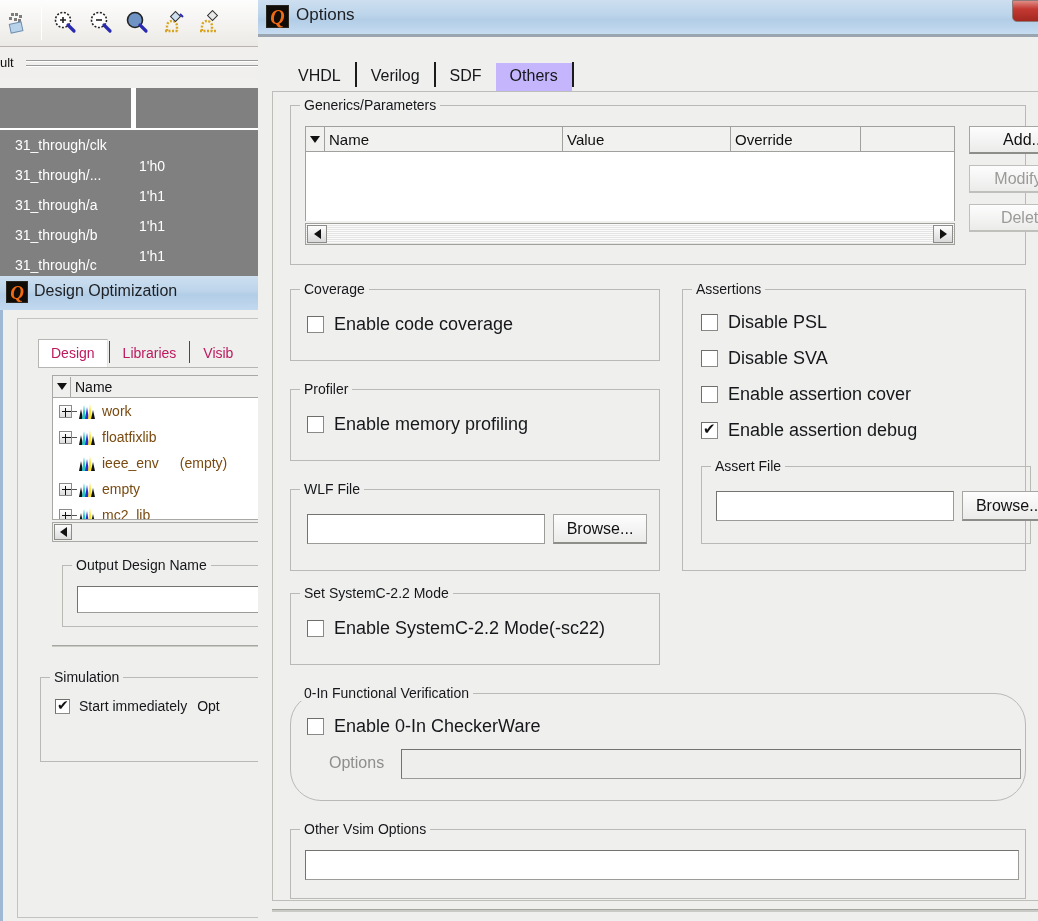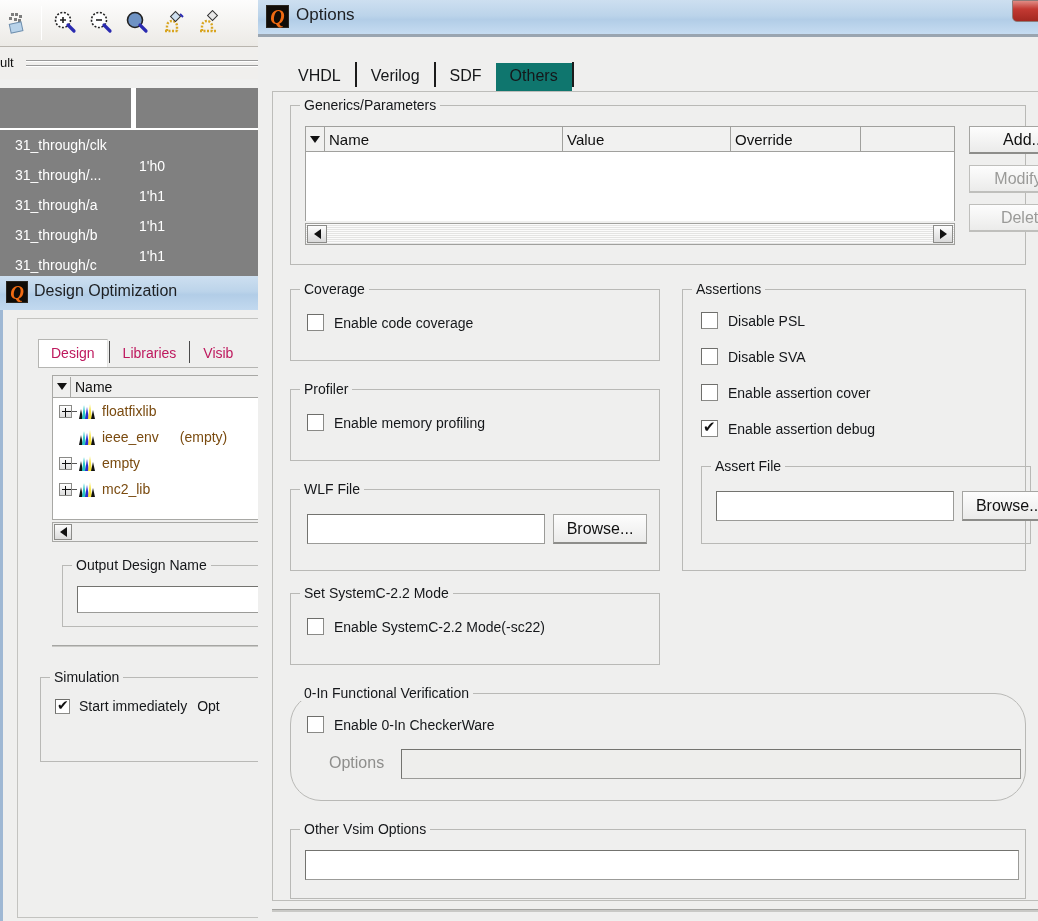--- a/index.html
+++ b/index.html
@@ -85,21 +85,21 @@
   .opt-title-sep { position:absolute; left:0; top:34px; width:780px; height:3px; background:#9aa5b0; }
   .opt-icon { position:absolute; left:8px; top:5px; width:23px; height:23px; background:#100c08; border:1px solid #2a2620; display:flex; align-items:center; justify-content:center;}
   .opt-icon span { color:#f06a12; font-family:"Liberation Serif", serif; font-size:20px; font-weight:bold; font-style:italic; line-height:20px;}
   .opt-title-text { position:absolute; left:38px; top:5px; font-size:17px; color:#1d1f22; }
   .close-btn { position:absolute; right:-6px; top:0px; width:32px; height:22px; border-radius:0 0 5px 5px;
      background: linear-gradient(180deg,#e08b84 0%, #c33a33 40%, #a32821 100%); border:1px solid #8e7a78; }
 
   .opt-body { position:absolute; left:0; top:37px; width:780px; height:884px; background:#efefee; }
   .otabs { position:absolute; left:26px; top:22px; display:flex; align-items:flex-end; height:32px; }
   .otab { font-size:16px; color:#15171a; padding:4px 14px 6px 14px; background:#efefee; white-space:nowrap; }
-  .otab.active { background:#0f766e; }
+  .otab.active { background:#c4b5fd; }
   .otab-sep { width:2px; height:25px; background:#1b1b1b; margin:0 0 4px 0; }
   .opt-panel { position:absolute; left:14px; top:54px; width:766px; height:810px; background:#efefee; border:1px solid #bdbdba; border-right:none;}
 
   .gp-box { left:32px; top:68px; width:736px; height:160px; }
   .tbl { position:absolute; left:14px; top:20px; width:650px; height:95px; border:1px solid #a0a09d; background:#ffffff; }
   .tbl-head { height:25px; background:#f1f1f0; border-bottom:1px solid #a0a09d; display:flex; align-items:center; font-size:15px; color:#101010;}
   .th { border-right:1px solid #a0a09d; height:25px; display:flex; align-items:center; padding-left:4px; }
   .th-sort { width:19px; justify-content:center; padding-left:0; }
   .tbl-hscroll { position:absolute; left:14px; top:117px; width:650px; height:22px; background:#efefee; border:1px solid #a0a09d;
       background-image: repeating-linear-gradient(0deg,#e4e4e3 0 1px,#fbfbfb 1px 2px); display:flex; align-items:center; justify-content:space-between;}
@@ -111,21 +111,21 @@
 
   .cov-box { left:32px; top:252px; width:370px; height:72px; }
   .prof-box { left:32px; top:352px; width:370px; height:72px; }
   .wlf-box { left:32px; top:452px; width:370px; height:82px; }
   .sysc-box { left:32px; top:556px; width:370px; height:72px; }
   .zeroin-box { left:32px; top:656px; width:736px; height:108px;border-radius:31px; }
   .other-box { left:32px; top:792px; width:736px; height:70px; }
   .assert-box { left:424px; top:252px; width:344px; height:282px; }
   .assertfile-box { left:18px; top:176px; width:330px; height:78px; }
 
-  .chk-line { position:absolute; display:flex; align-items:center; font-size:14px; color:#15171a; white-space:nowrap; }
+  .chk-line { position:absolute; display:flex; align-items:center; font-size:18px; color:#15171a; white-space:nowrap; }
   .chk-line .lbl { margin-left:10px; }
   .cbx2 { width:17px;height:17px;border:1px solid #8a8a87;border-top-color:#6e6e6b;border-left-color:#6e6e6b;background:#ffffff;position:relative;flex:0 0 auto;}
   .cbx2.checked::after { content:"\2714"; position:absolute; left:1px; top:-3px; font-size:15px; color:#111; }
 
   .txtin { background:#ffffff; border:1px solid #9b9b98; border-top-color:#73736f; border-left-color:#73736f; }
   .txtin.disabled { background:#eeeeec; }
   .browse-btn { height:30px; border:1px solid #a5a5a2; border-bottom:2px solid #8d8d8a;
       background:linear-gradient(#fdfdfd,#ebebea); font-size:16px; color:#111; display:flex; align-items:center; justify-content:center; }
   .static-lbl { position:absolute; font-size:16px; color:#8e8e8c; }
   .opt-bottom-rule { position:absolute; left:14px; top:872px; width:766px; height:3px; background:#c9c9c6; border-top:1px solid #a3a3a0;}
@@ -243,20 +243,32 @@
 
         <div class="dlist-wrap">
           <div class="dlist-head">
             <div class="dlist-sortbox">
                 <div class="tri-down"></div>
               </div>
             <div class="dlist-headlabel">Name</div>
           </div>
           <div class="dlist-body">
 
+            <div class="lib-row">
+              <div class="lib-plus"></div>
+                <div class="lib-dash"></div>
+              <svg class="lib-ico" viewBox="0 0 20 18">
+                <path d="M2 17 L4 7 L6 17Z" fill="#111"></path>
+                  <path d="M5 17 L7 3 L9 17Z" fill="#27c6c6"></path>
+                <path d="M8 17 L10 5 L12 17Z" fill="#2b2bd0"></path>
+                  <path d="M11 17 L13 2 L15 17Z" fill="#f5e23a"></path>
+                <path d="M14 17 L16 8 L18 17Z" fill="#111"></path>
+              </svg>
+              <span class="lib-name">work</span>
+            </div>
 
             <div class="lib-row">
               <div class="lib-plus"></div>
                 <div class="lib-dash"></div>
               <svg class="lib-ico" viewBox="0 0 20 18">
                 <path d="M2 17 L4 7 L6 17Z" fill="#111"></path>
                   <path d="M5 17 L7 3 L9 17Z" fill="#27c6c6"></path>
                 <path d="M8 17 L10 5 L12 17Z" fill="#2b2bd0"></path>
                   <path d="M11 17 L13 2 L15 17Z" fill="#f5e23a"></path>
                 <path d="M14 17 L16 8 L18 17Z" fill="#111"></path>

